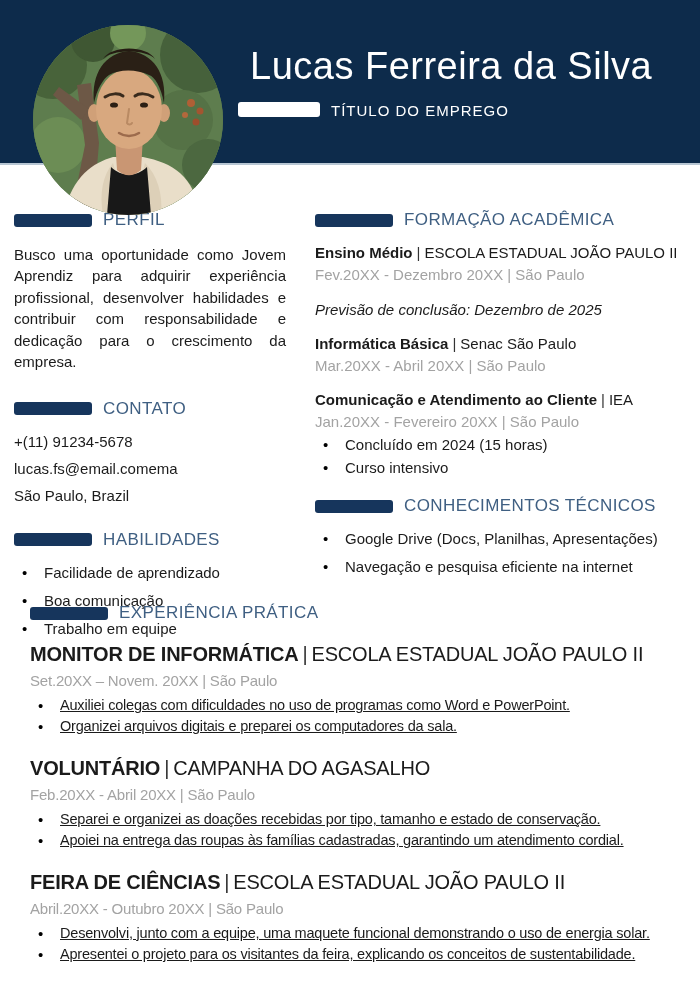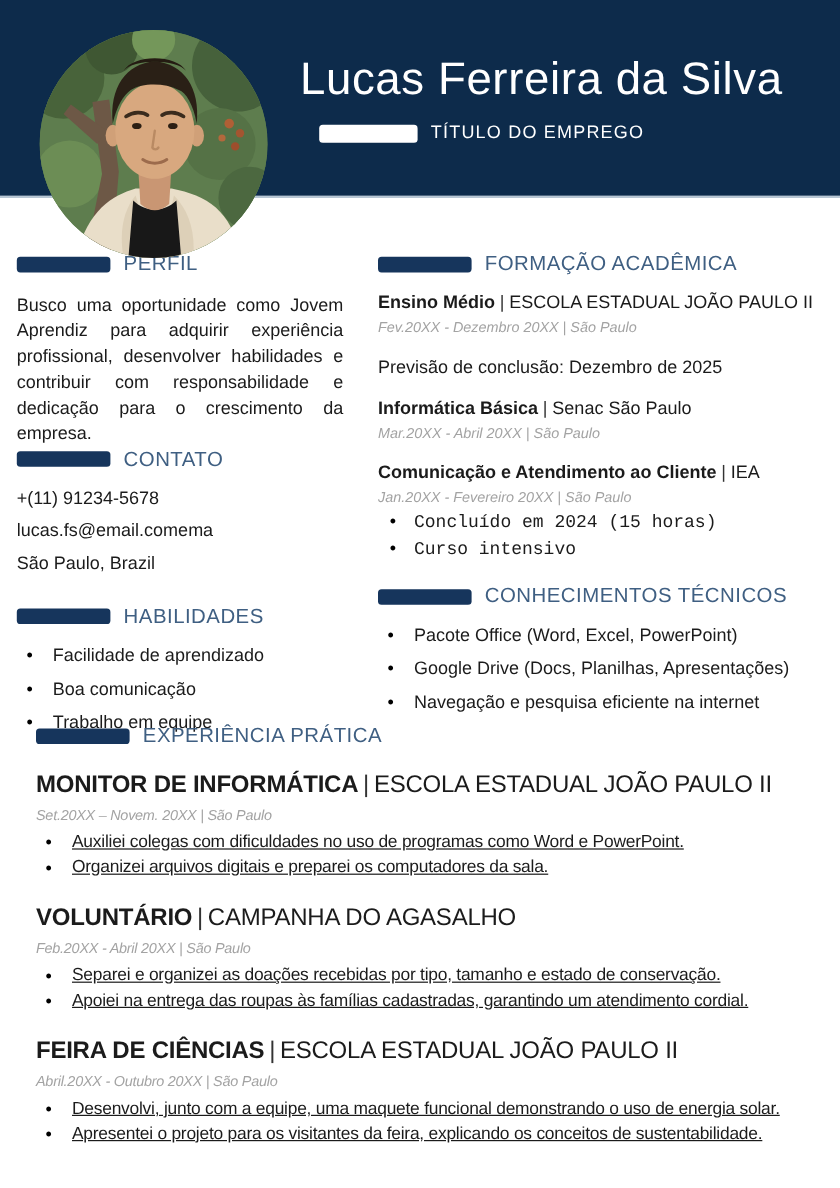--- a/index.html
+++ b/index.html
@@ -12,51 +12,51 @@
   *{margin:0;padding:0;box-sizing:border-box;}
   html,body{background:#fff;}
   body{font-family:"Liberation Sans",sans-serif;color:var(--text);}
   .page{position:relative;width:700px;height:990px;background:#fff;overflow:hidden;}
 
   
   .header-band{position:absolute;left:0;top:0;width:700px;height:165px;background:var(--navy);border-bottom:2px solid #b7c6d3;z-index:1;}
   .photo-circle{position:absolute;left:33px;top:25px;width:190px;height:190px;border-radius:50%;overflow:hidden;z-index:3;background:#5e7d4e;}
   .photo-circle svg{display:block;width:100%;height:100%;}
   .person-name{position:absolute;left:250px;top:45px;z-index:2;color:#fff;font-size:38px;font-weight:300;letter-spacing:0.5px;white-space:nowrap;}
-  .title-row{position:absolute;left:266px;top:102px;z-index:2;display:flex;align-items:flex-end;}
+  .title-row{position:absolute;left:238px;top:102px;z-index:2;display:flex;align-items:flex-start;}
   .title-bar{display:inline-block;width:82px;height:15px;background:#fff;border-radius:3px;margin-right:11px;}
   .job-title{color:#fff;font-size:15px;letter-spacing:1px;font-weight:500;white-space:nowrap;}
 
   
   .sec-head{display:flex;align-items:center;margin-bottom:14px;}
   .sec-bar{display:inline-block;width:78px;height:13px;background:var(--bar);border-radius:3px;margin-right:11px;flex:0 0 auto;}
   .sec-title{color:var(--headblue);font-size:17px;letter-spacing:0.4px;white-space:nowrap;}
 
   
   .left-col{position:absolute;left:14px;top:210px;width:272px;z-index:2;}
   .right-col{position:absolute;left:315px;top:210px;width:372px;z-index:2;}
   .exp-section{position:absolute;left:30px;top:603px;width:648px;z-index:2;}
 
-  .profile-text{font-size:15px;line-height:1.43;text-align:justify;}
+  .profile-text{font-size:15px;line-height:1.43;text-align:justify;margin-bottom:26px;}
 
   .contact-block{margin-bottom:26px;}
   .contact-line{font-size:15px;margin-bottom:10px;}
 
   ul.dotted{list-style:none;}
   ul.dotted li{position:relative;padding-left:30px;font-size:15px;margin-bottom:11px;}
   ul.dotted li::before{content:"\2022";position:absolute;left:8px;top:0;font-size:15px;color:#000;}
 
   
   .edu-entry{margin-bottom:17px;}
   .entry-title{font-size:15px;margin-bottom:5px;}
   .entry-title strong{font-weight:bold;}
   .sep{padding:0 4px;color:#333;}
-  .entry-date{font-size:12px;color:var(--gray);margin-bottom:6px;font-style:italic;}
-  .entry-note{font-size:15px;margin-top:18px;}
-  .edu-entry ul.dotted{margin-top:4px;font-family:Liberation Mono, monospace;}
+  .entry-date{font-size:15px;color:var(--gray);margin-bottom:6px;}
+  .entry-note{font-size:15px;margin-top:18px;font-style:italic;}
+  .edu-entry ul.dotted{margin-top:4px;}
   .edu-entry ul.dotted li{margin-bottom:6px;}
 
   
   .exp-entry{margin-bottom:23px;letter-spacing:-0.2px;}
   .exp-entry .entry-title{font-size:20px;margin-bottom:6px;}
   .exp-entry .entry-date{margin-bottom:8px;}
   .exp-entry ul.dotted li{margin-bottom:5px;font-size:14.5px;text-decoration:underline;}
 </style>
 </head>
 <body>
@@ -179,21 +179,20 @@
         <li>Concluído em 2024 (15 horas)</li>
         <li>Curso intensivo</li>
       </ul>
     </div>
 
     <div class="sec-head" style="margin-top:20px;">
       <span class="sec-bar"></span>
       <span class="sec-title">CONHECIMENTOS TÉCNICOS</span>
     </div>
     <ul class="dotted">
-      <li>Pacote Office (Word, Excel, PowerPoint)</li>
       <li>Google Drive (Docs, Planilhas, Apresentações)</li>
       <li>Navegação e pesquisa eficiente na internet</li>
     </ul>
   </div>
 
   <div class="exp-section">
 
     <div class="sec-head" style="margin-bottom:20px;">
       <span class="sec-bar"></span>
       <span class="sec-title">EXPERIÊNCIA PRÁTICA</span>

